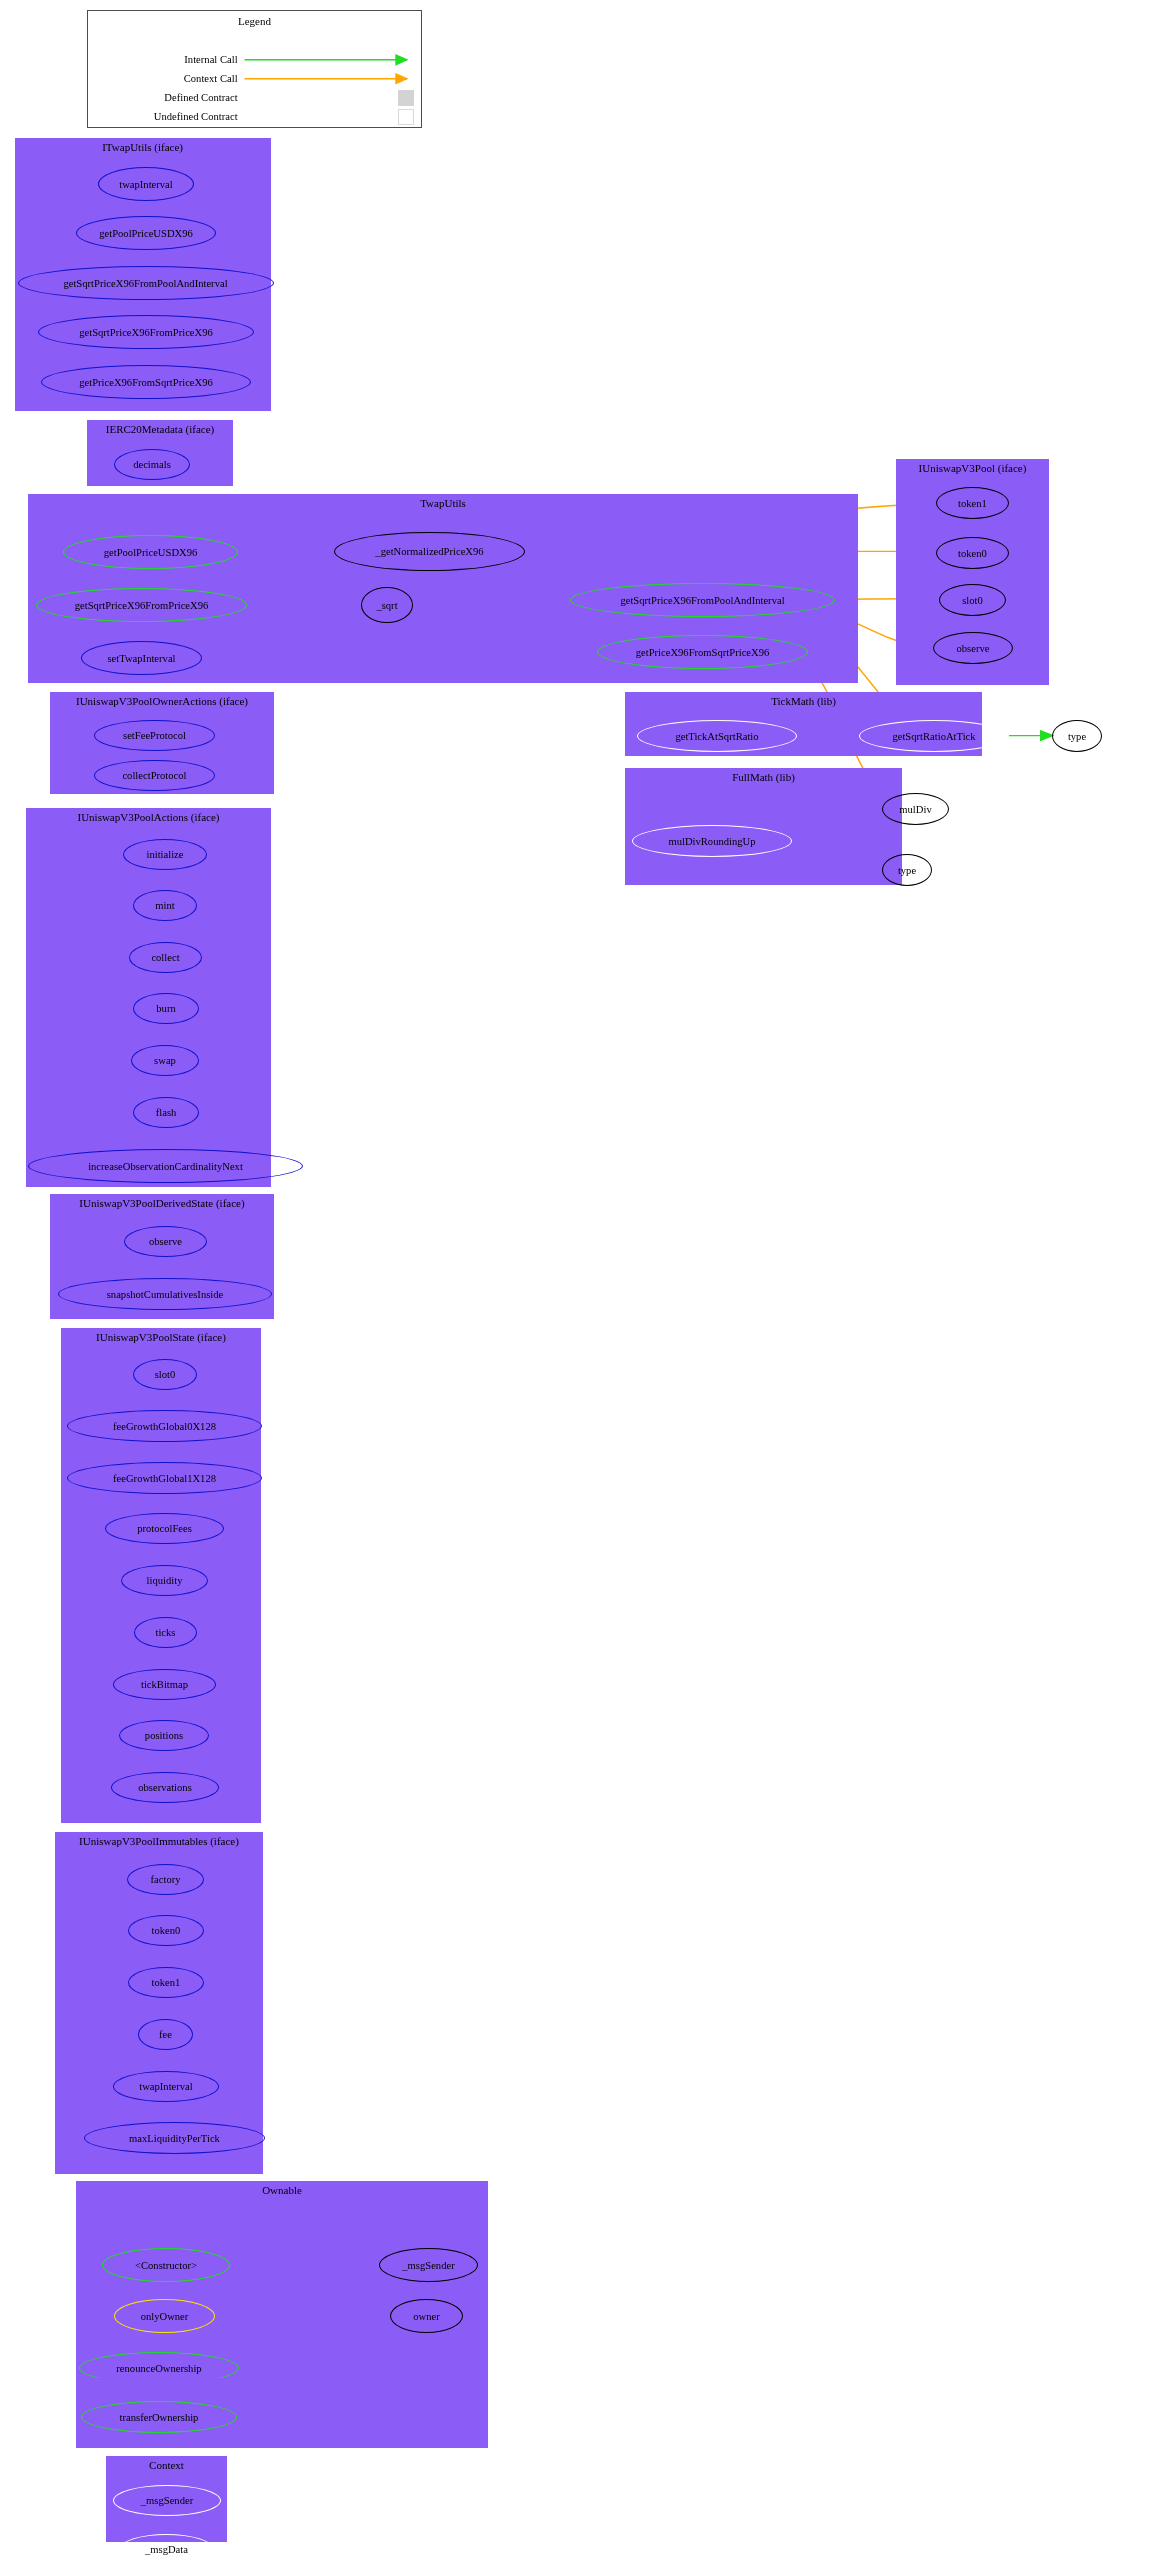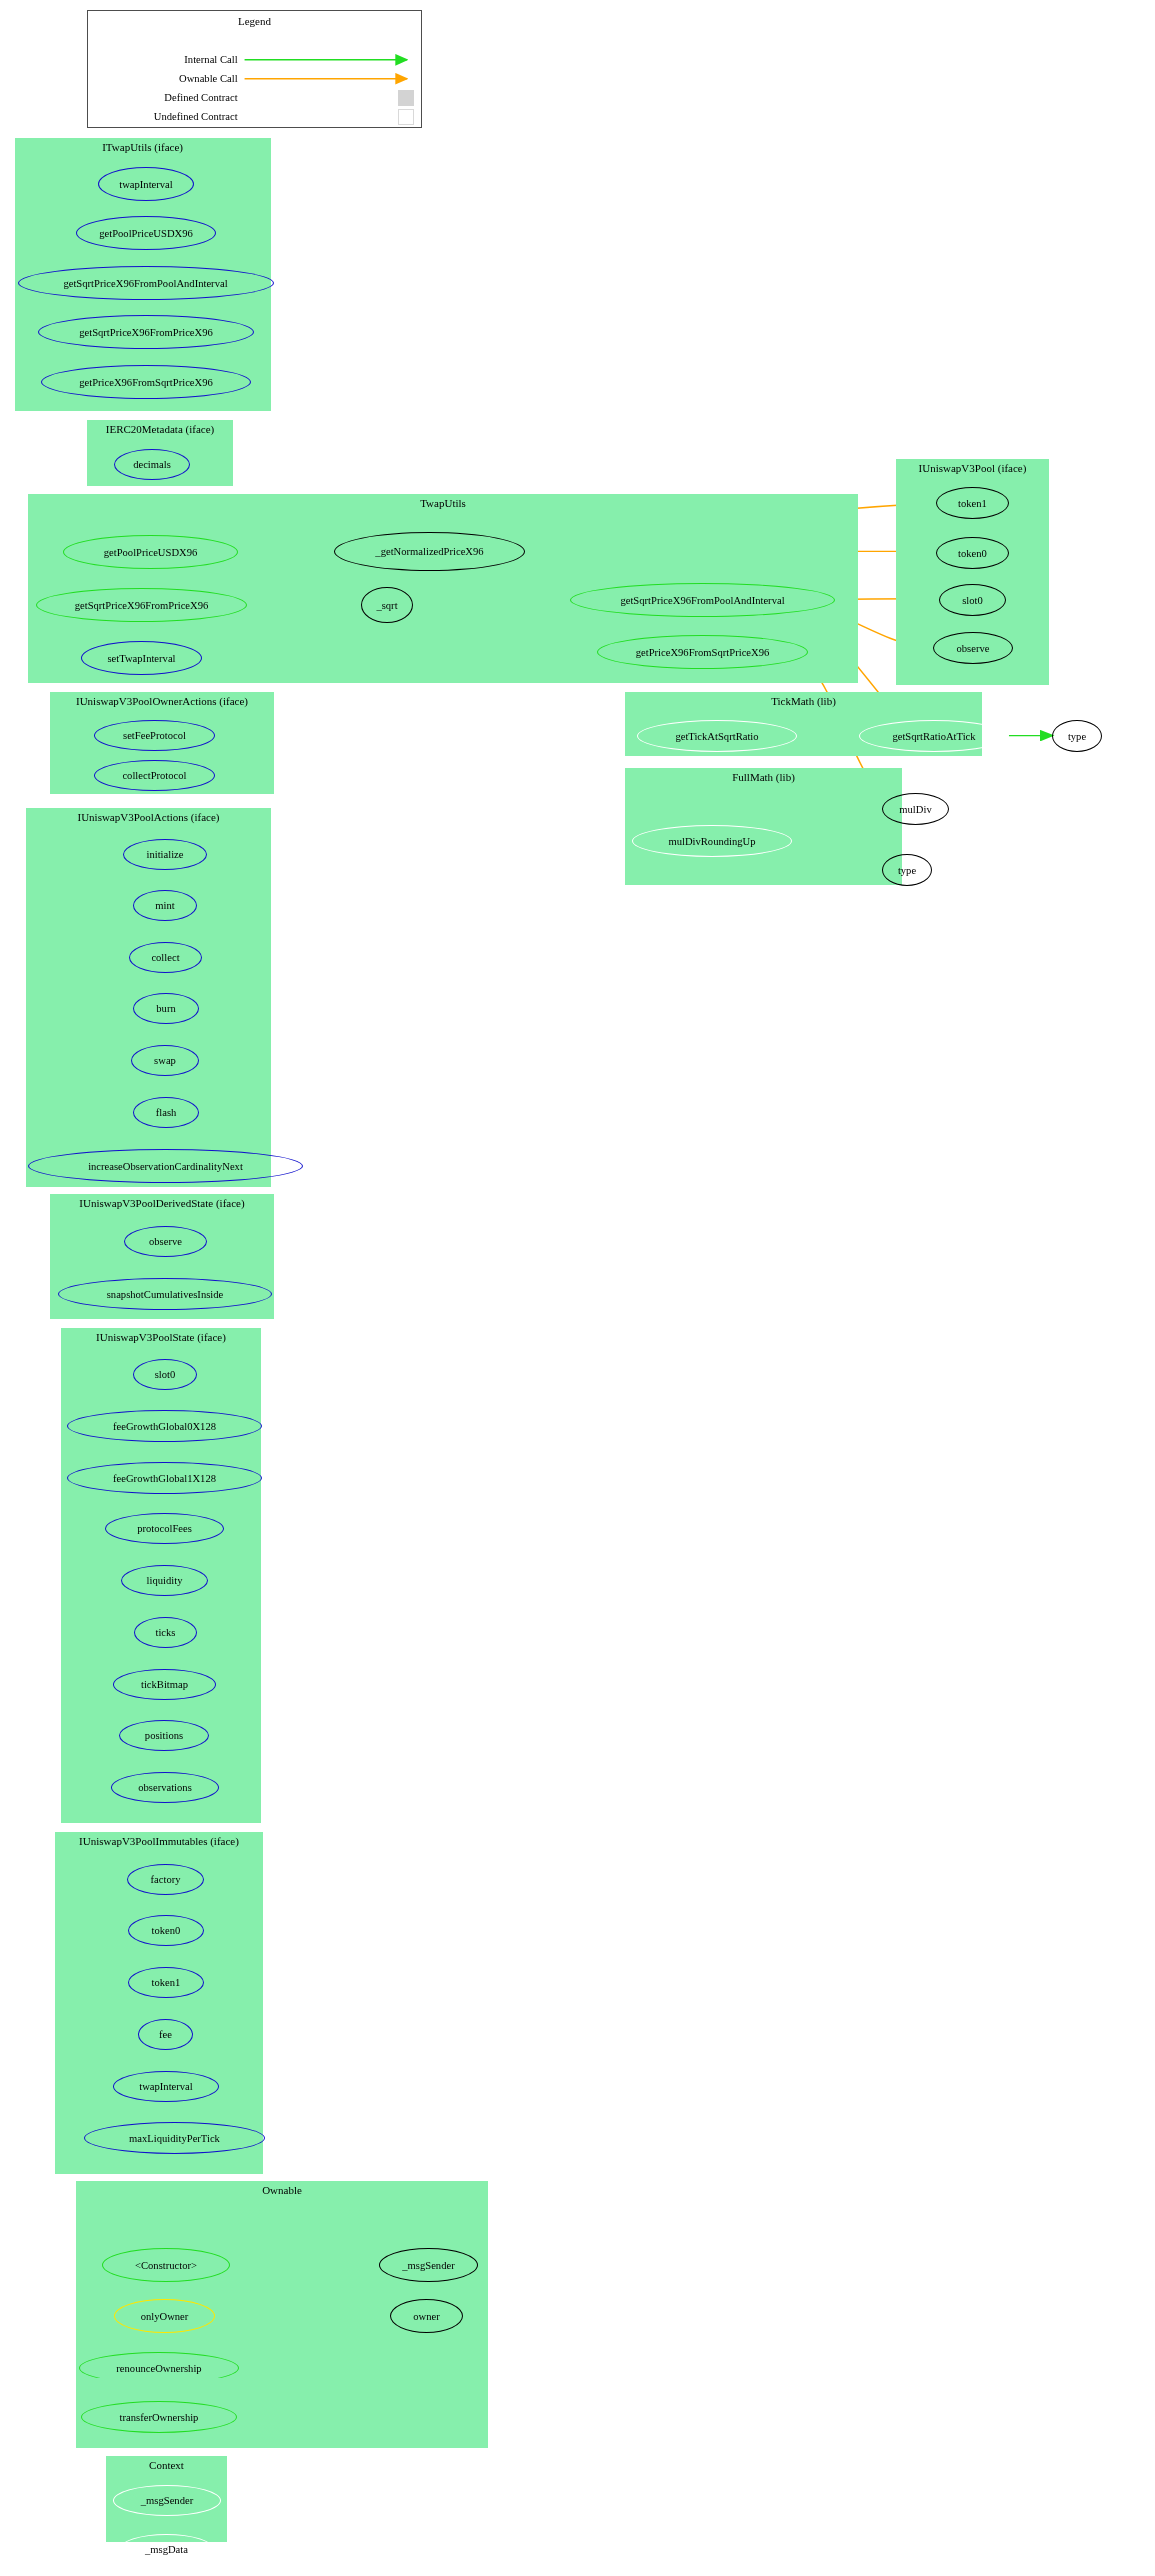--- a/index.html
+++ b/index.html
@@ -1,19 +1,19 @@
 <!DOCTYPE html>
 <html style="font-size:11.7px"><head>
 <meta charset="utf-8">
 <title>Solidity Call Graph</title>
 <style>
   html,body{margin:0;padding:0;background:#ffffff;}
   body{font-family:"Liberation Serif","DejaVu Serif",serif;color:#000;}
   #canvas{position:relative;width:1155px;height:2576px;background:#fff;overflow:hidden;}
-  .cluster{position:absolute;background:#86efac;box-sizing:border-box;}
+  .cluster{position:absolute;background:#8b5cf6;box-sizing:border-box;}
   .cluster-label{position:absolute;left:0;right:0;top:2.9px;text-align:center;
       font-size:11px;line-height:13px;white-space:nowrap;color:#000;}
   .node{position:absolute;display:flex;align-items:center;justify-content:center;
       border-radius:50%;border:1.2px solid #000;background:transparent;
       font-size:10.6px;line-height:11px;white-space:nowrap;color:#000;box-sizing:border-box;}
   .n-blue{border-color:#1111cc;}
   .n-green{border-color:#22dd22;}
   .n-black{border-color:#000000;}
   .n-white{border-color:#ffffff;}
   .n-yellow{border-color:#ffe600;}
@@ -25,21 +25,21 @@
   .sw-empty{position:absolute;background:#ffffff;border:1.1px solid #d9d9d9;box-sizing:border-box;}
 </style>
 </head>
 <body>
 
 <div id="canvas">
 
   <div class="legend-box" style="left:87px;top:9.5px;width:335px;height:118px;">
     <div class="legend-title">Legend</div>
     <div class="legend-row-label" style="left:14.6px;top:43px;width:135px;">Internal Call</div>
-    <div class="legend-row-label" style="left:14.6px;top:62px;width:135px;">Ownable Call</div>
+    <div class="legend-row-label" style="left:14.6px;top:62px;width:135px;">Context Call</div>
     <div class="legend-row-label" style="left:14.6px;top:81px;width:135px;">Defined Contract</div>
     <div class="legend-row-label" style="left:14.6px;top:100px;width:135px;">Undefined Contract</div>
     <div class="sw-filled" style="left:310px;top:79px;width:16px;height:16px;"></div>
     <div class="sw-empty" style="left:310px;top:98px;width:16px;height:16px;"></div>
     <svg class="wires" style="width:335px;height:118px;" viewBox="0 0 460 162" width="335" height="118">
       <defs>
         <marker id="lg-green" markerWidth="9" markerHeight="8" refX="8" refY="4" orient="auto">
           <path d="M0,0 L9,4 L0,8 z" fill="#22dd22"></path>
         </marker>
         <marker id="lg-orange" markerWidth="9" markerHeight="8" refX="8" refY="4" orient="auto">

